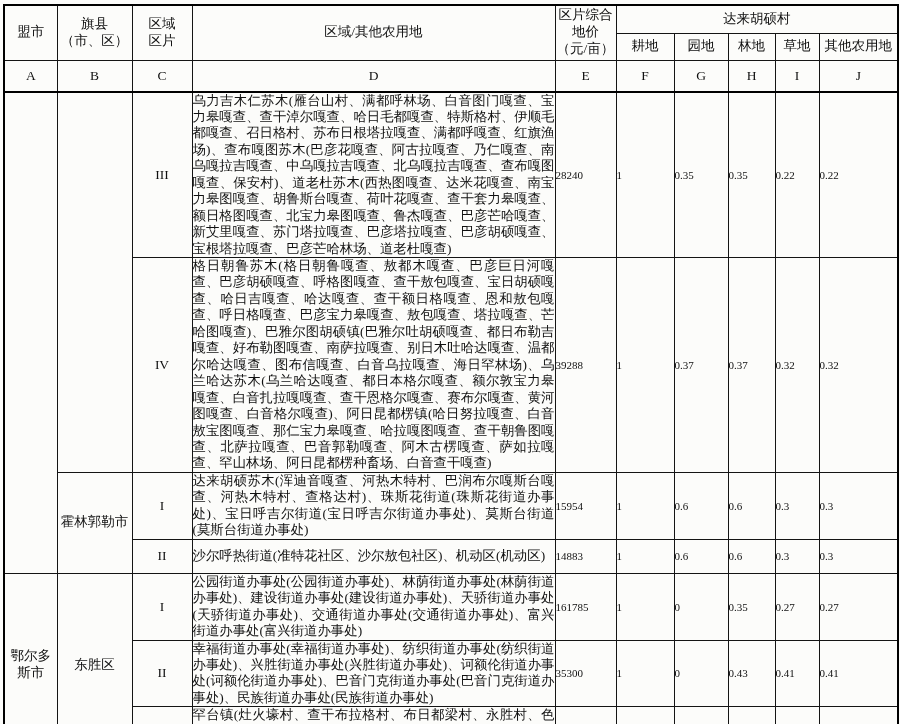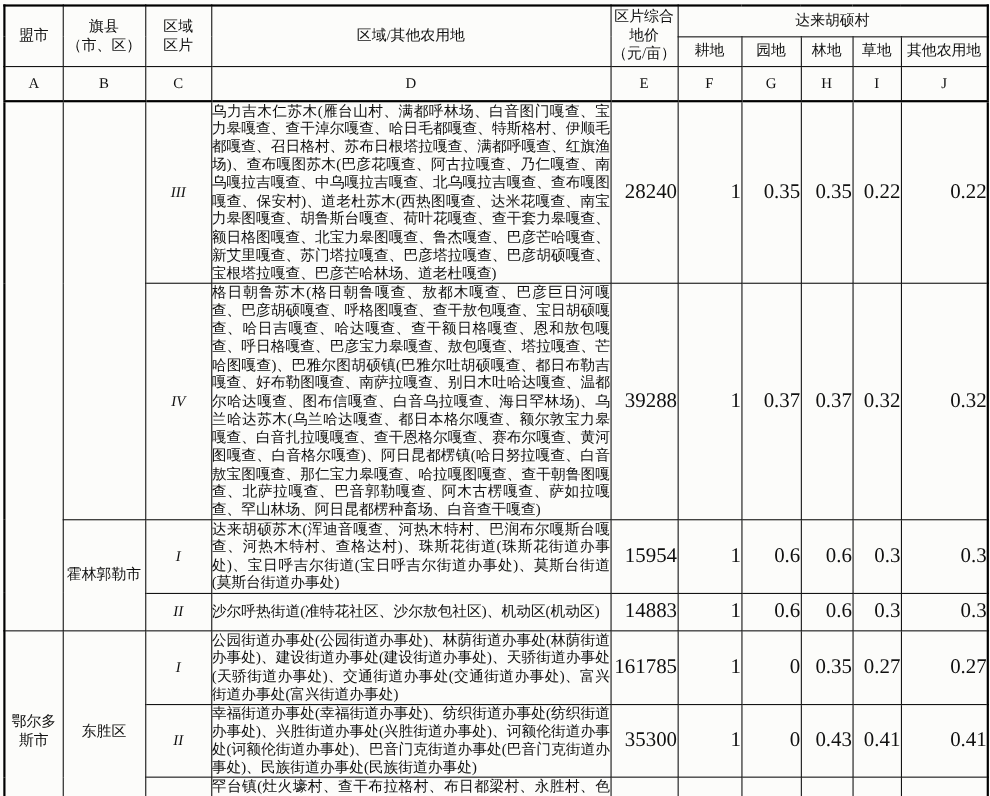--- a/index.html
+++ b/index.html
@@ -47,27 +47,26 @@
   }
   .desc {
     font-size: 13.4px;
     line-height: 16.45px;
     text-align: justify;
     text-align-last: left;
     padding: 2px 4px 2px 4px;
     vertical-align: middle;
   }
   .num {
-    font-size: 19px;
-    text-align: right;
+    font-size: 11px;
+    text-align: left;
   }
   .zone {
     font-size: 13.5px;
     text-align: center;
-    font-style: italic;
   }
   .r-h1 { height: 28px; }
   .r-h2 { height: 27px; }
   .r3  { height: 149px; }
   .r4  { height: 195px; }
   .r5  { height: 56px; }
   .r6  { height: 34px; }
   .r7  { height: 61px; }
   .r8  { height: 65px; }
   .r9  { height: 51px; }

